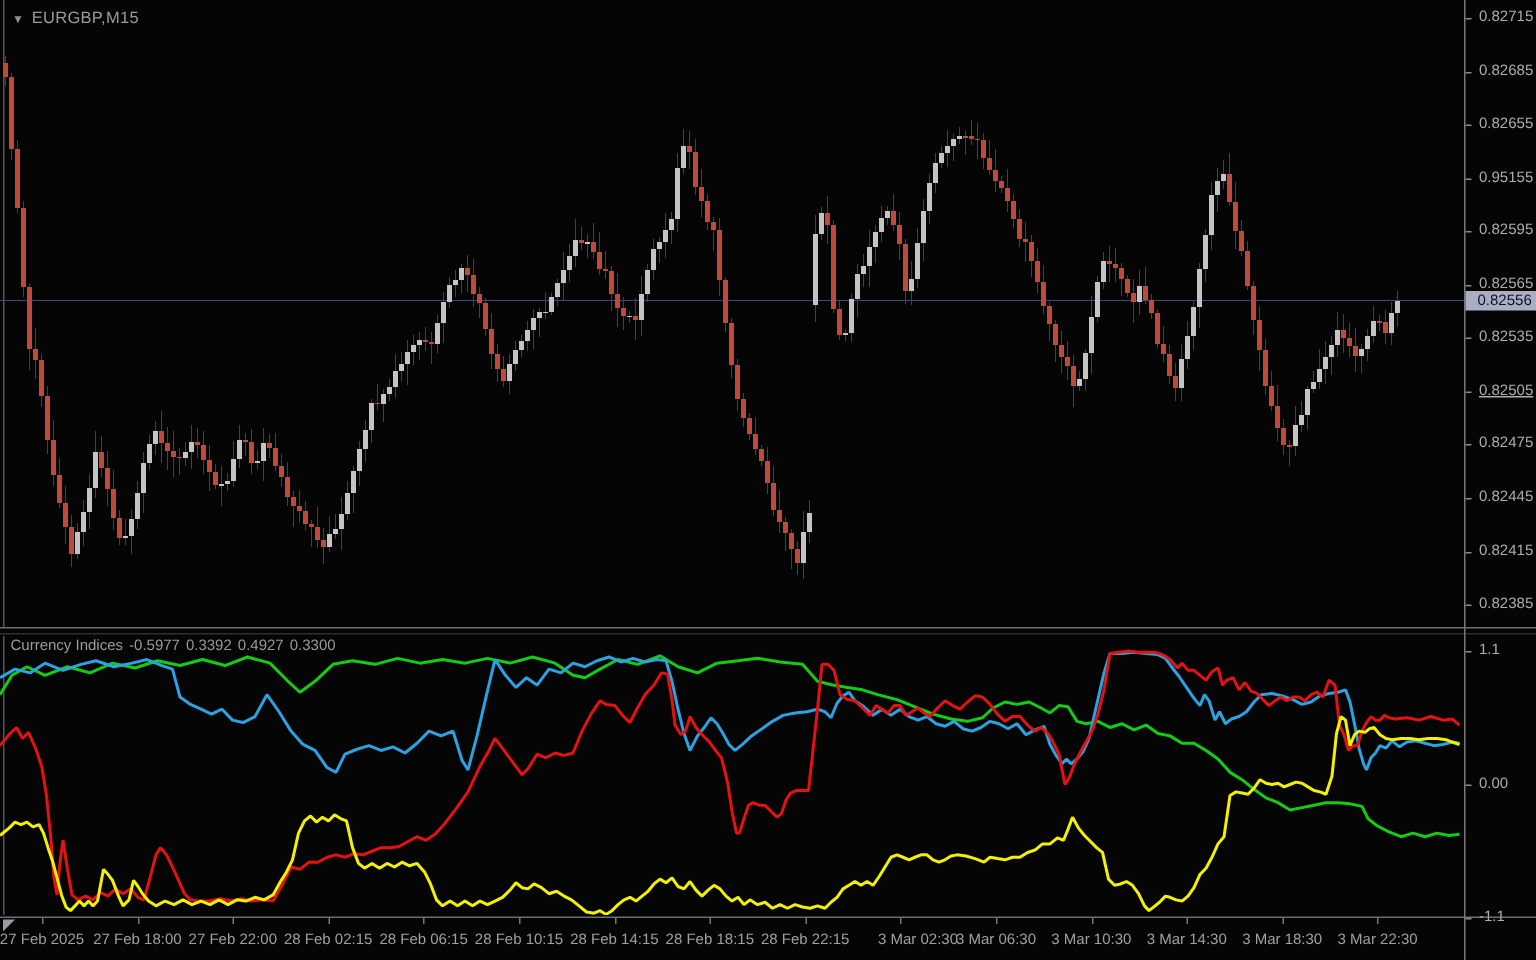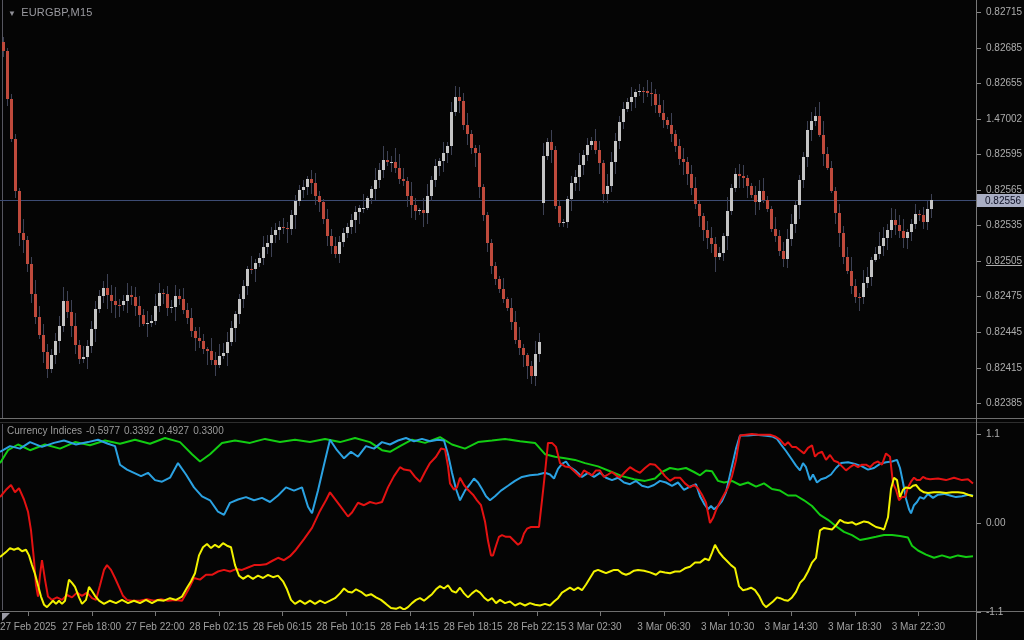--- a/index.html
+++ b/index.html
@@ -524,21 +524,21 @@
   <div id="axis-sep" class="abs"></div>
 
   <div id="scale-col" class="abs">
       <div class="scale-tick" style="top: 12px;"></div>
       <div class="scale-label" style="top: 6px;">0.82715</div>
       <div class="scale-tick" style="top: 47.55px;"></div>
       <div class="scale-label" style="top: 41.55px;">0.82685</div>
       <div class="scale-tick" style="top: 83.1px;"></div>
       <div class="scale-label" style="top: 77.1px;">0.82655</div>
       <div class="scale-tick" style="top: 118.65px;"></div>
-      <div class="scale-label" style="top: 112.65px;">1.47002</div>
+      <div class="scale-label" style="top: 112.65px;">0.95155</div>
       <div class="scale-tick" style="top: 154.2px;"></div>
       <div class="scale-label" style="top: 148.2px;">0.82595</div>
       <div class="scale-tick" style="top: 189.75px;"></div>
       <div class="scale-label" style="top: 183.75px;">0.82565</div>
       <div class="scale-tick" style="top: 225.3px;"></div>
       <div class="scale-label" style="top: 219.3px;">0.82535</div>
       <div class="scale-tick" style="top: 260.85px;"></div>
       <div class="scale-label" style="top: 254.85px; text-decoration: underline;">0.82505</div>
       <div class="scale-tick" style="top: 296.4px;"></div>
       <div class="scale-label" style="top: 290.4px;">0.82475</div>
@@ -571,21 +571,21 @@
       <div class="time-label" style="left: 282.4px;">28 Feb 06:15</div>
       <div class="time-tick" style="left: 346px;"></div>
       <div class="time-label" style="left: 346px;">28 Feb 10:15</div>
       <div class="time-tick" style="left: 409.6px;"></div>
       <div class="time-label" style="left: 409.6px;">28 Feb 14:15</div>
       <div class="time-tick" style="left: 473.2px;"></div>
       <div class="time-label" style="left: 473.2px;">28 Feb 18:15</div>
       <div class="time-tick" style="left: 536.8px;"></div>
       <div class="time-label" style="left: 536.8px;">28 Feb 22:15</div>
       <div class="time-tick" style="left: 600.4px;"></div>
-      <div class="time-label" style="left: 595px;">3 Mar 02:30</div>
+      <div class="time-label" style="left: 612px;">3 Mar 02:30</div>
       <div class="time-tick" style="left: 664px;"></div>
       <div class="time-label" style="left: 664px;">3 Mar 06:30</div>
       <div class="time-tick" style="left: 727.6px;"></div>
       <div class="time-label" style="left: 727.6px;">3 Mar 10:30</div>
       <div class="time-tick" style="left: 791.2px;"></div>
       <div class="time-label" style="left: 791.2px;">3 Mar 14:30</div>
       <div class="time-tick" style="left: 854.8px;"></div>
       <div class="time-label" style="left: 854.8px;">3 Mar 18:30</div>
       <div class="time-tick" style="left: 918.4px;"></div>
       <div class="time-label" style="left: 918.4px;">3 Mar 22:30</div>

